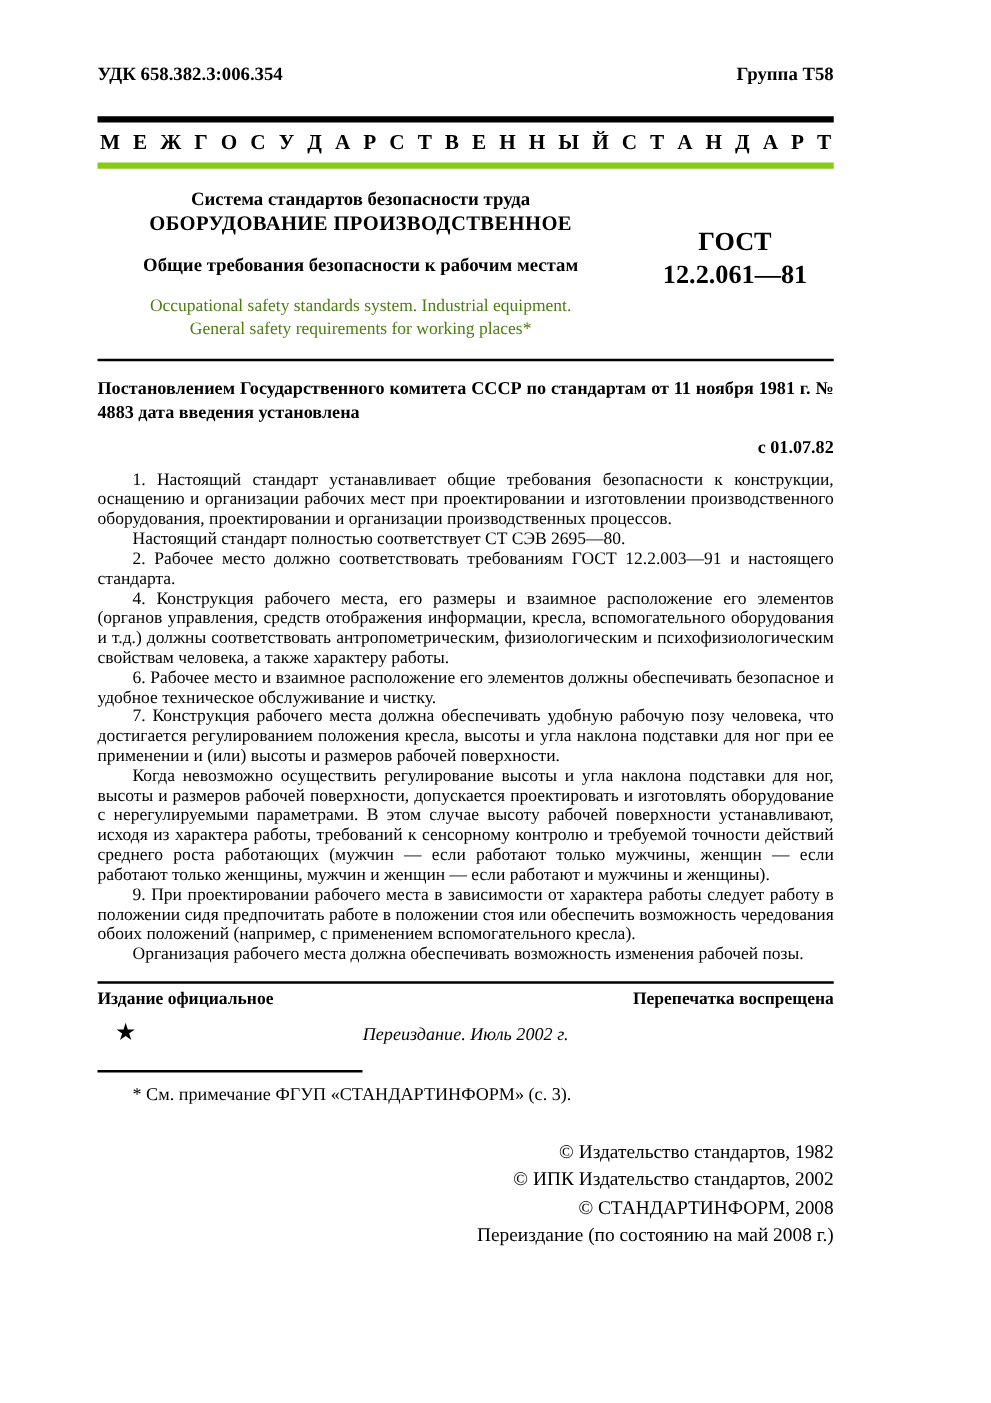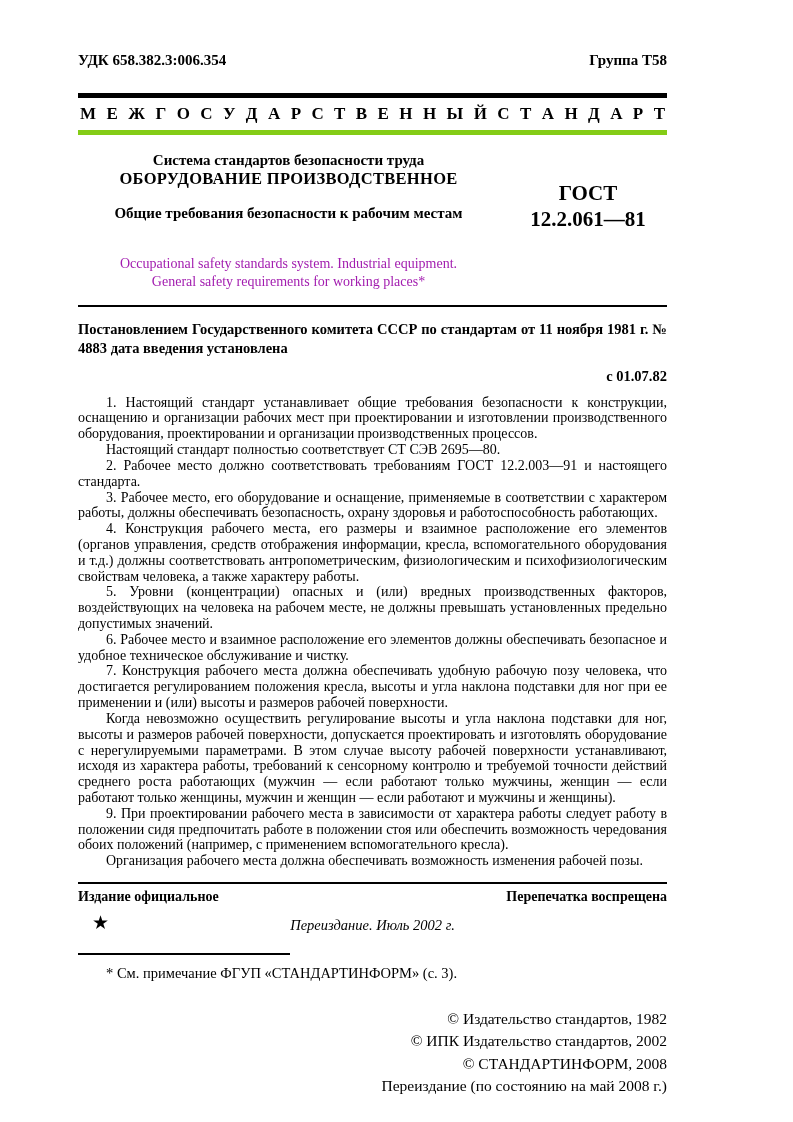--- a/index.html
+++ b/index.html
@@ -28,21 +28,21 @@
     font-weight: bold; font-size: 17px;
     text-align: justify; text-align-last: justify;
     line-height: 1;
   }
 
   .header { display: flex; margin-top: 15px; }
   .header-left { flex: 1; text-align: center; padding-right: 10px; }
   .system   { font-weight: bold; font-size: 15px; margin-top: 2px; }
   .doc-title{ font-weight: bold; font-size: 16.5px; letter-spacing: .3px; }
   .doc-subtitle { font-weight: bold; font-size: 15px; margin-top: 16px; }
-  .english  { margin-top: 33px; font-size: 14px; color: #a21caf; line-height: 1.3; }
+  .english  { margin-top: 15px; font-size: 14px; color: #4d7c0f; line-height: 1.3; }
   .gost-block {
     width: 158px; text-align: center;
     font-weight: bold; font-size: 21px; line-height: 1.25;
     padding-top: 30px;
   }
 
   .rule { border-top: 2px solid #000; margin-top: 14px; }
 
   .decree {
     margin-top: 13px;
@@ -107,23 +107,21 @@
 
   <div class="rule"></div>
 
   <p class="decree">Постановлением Государственного комитета СССР по стандартам от 11 ноября 1981 г. № 4883 дата введения установлена</p>
   <div class="decree-date">с 01.07.82</div>
 
   <div class="body-text">
     <p>1. Настоящий стандарт устанавливает общие требования безопасности к конструкции, оснащению и организации рабочих мест при проектировании и изготовлении производственного оборудования, проектировании и организации производственных процессов.</p>
     <p>Настоящий стандарт полностью соответствует СТ СЭВ 2695—80.</p>
     <p>2. Рабочее место должно соответствовать требованиям ГОСТ 12.2.003—91 и настоящего стандарта.</p>
-    <p>3. Рабочее место, его оборудование и оснащение, применяемые в соответствии с характером работы, должны обеспечивать безопасность, охрану здоровья и работоспособность работающих.</p>
     <p>4. Конструкция рабочего места, его размеры и взаимное расположение его элементов (органов управления, средств отображения информации, кресла, вспомогательного оборудования и т.д.) должны соответствовать антропометрическим, физиологическим и психофизиологическим свойствам человека, а также характеру работы.</p>
-    <p>5. Уровни (концентрации) опасных и (или) вредных производственных факторов, воздействующих на человека на рабочем месте, не должны превышать установленных предельно допустимых значений.</p>
     <p>6. Рабочее место и взаимное расположение его элементов должны обеспечивать безопасное и удобное техническое обслуживание и чистку.</p>
     <p>7. Конструкция рабочего места должна обеспечивать удобную рабочую позу человека, что достигается регулированием положения кресла, высоты и угла наклона подставки для ног при ее применении и (или) высоты и размеров рабочей поверхности.</p>
     <p>Когда невозможно осуществить регулирование высоты и угла наклона подставки для ног, высоты и размеров рабочей поверхности, допускается проектировать и изготовлять оборудование с нерегулируемыми параметрами. В этом случае высоту рабочей поверхности устанавливают, исходя из характера работы, требований к сенсорному контролю и требуемой точности действий среднего роста работающих (мужчин — если работают только мужчины, женщин — если работают только женщины, мужчин и женщин — если работают и мужчины и женщины).</p>
     <p>9. При проектировании рабочего места в зависимости от характера работы следует работу в положении сидя предпочитать работе в положении стоя или обеспечить возможность чередования обоих положений (например, с применением вспомогательного кресла).</p>
     <p>Организация рабочего места должна обеспечивать возможность изменения рабочей позы.</p>
   </div>
 
   <div class="rule footer-rule"></div>
 
   <div class="footer-row">

